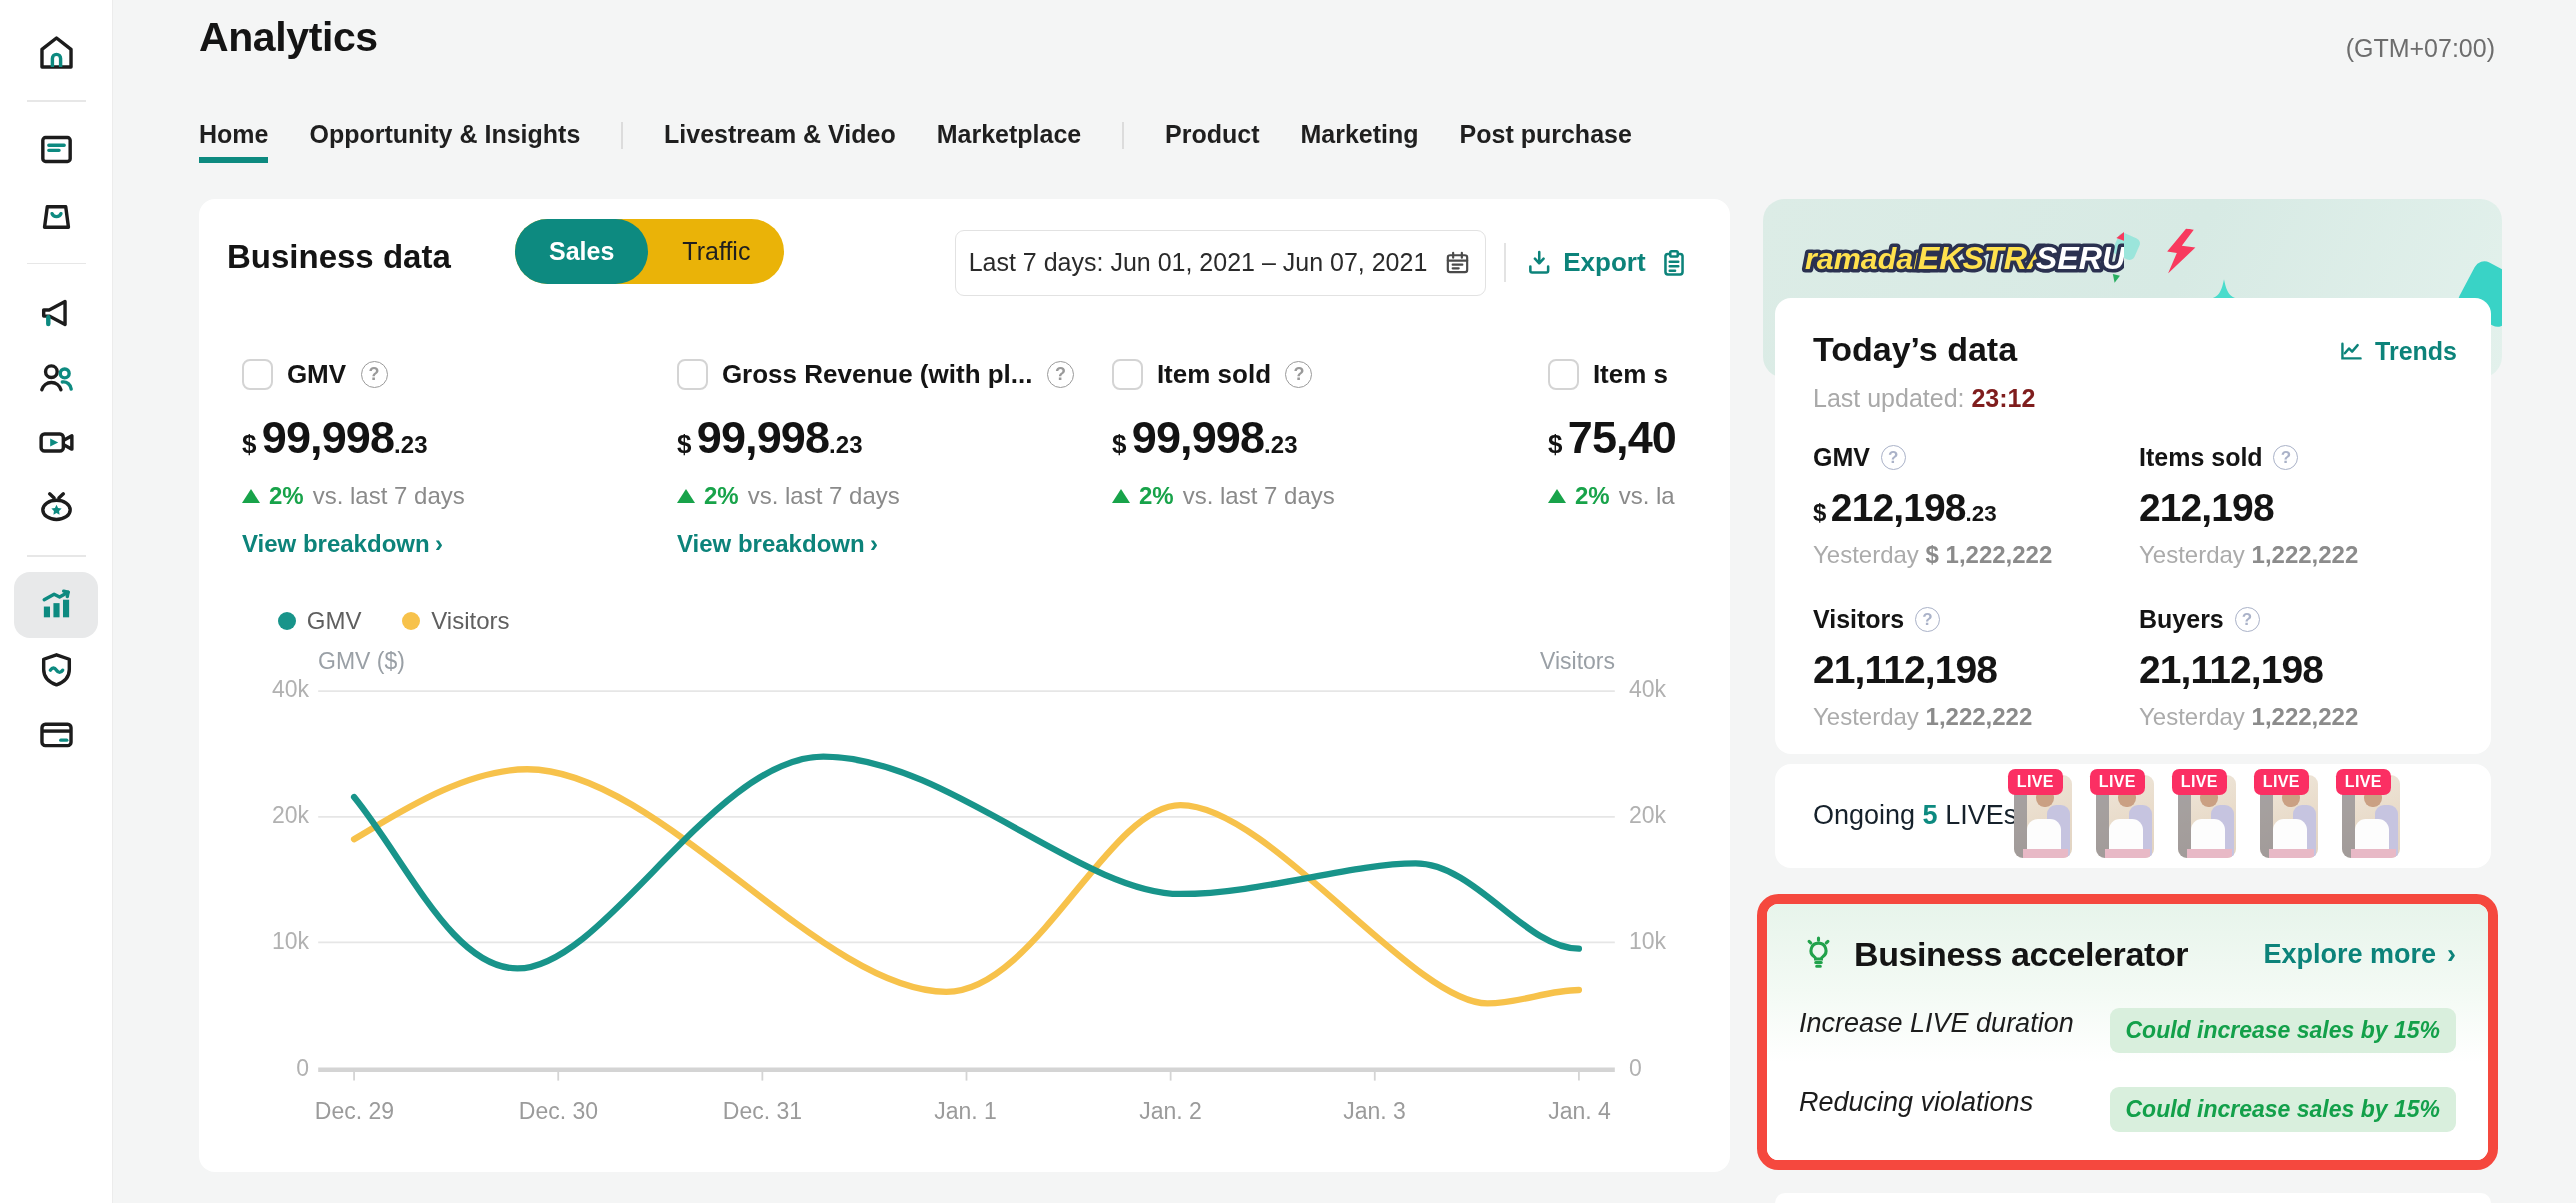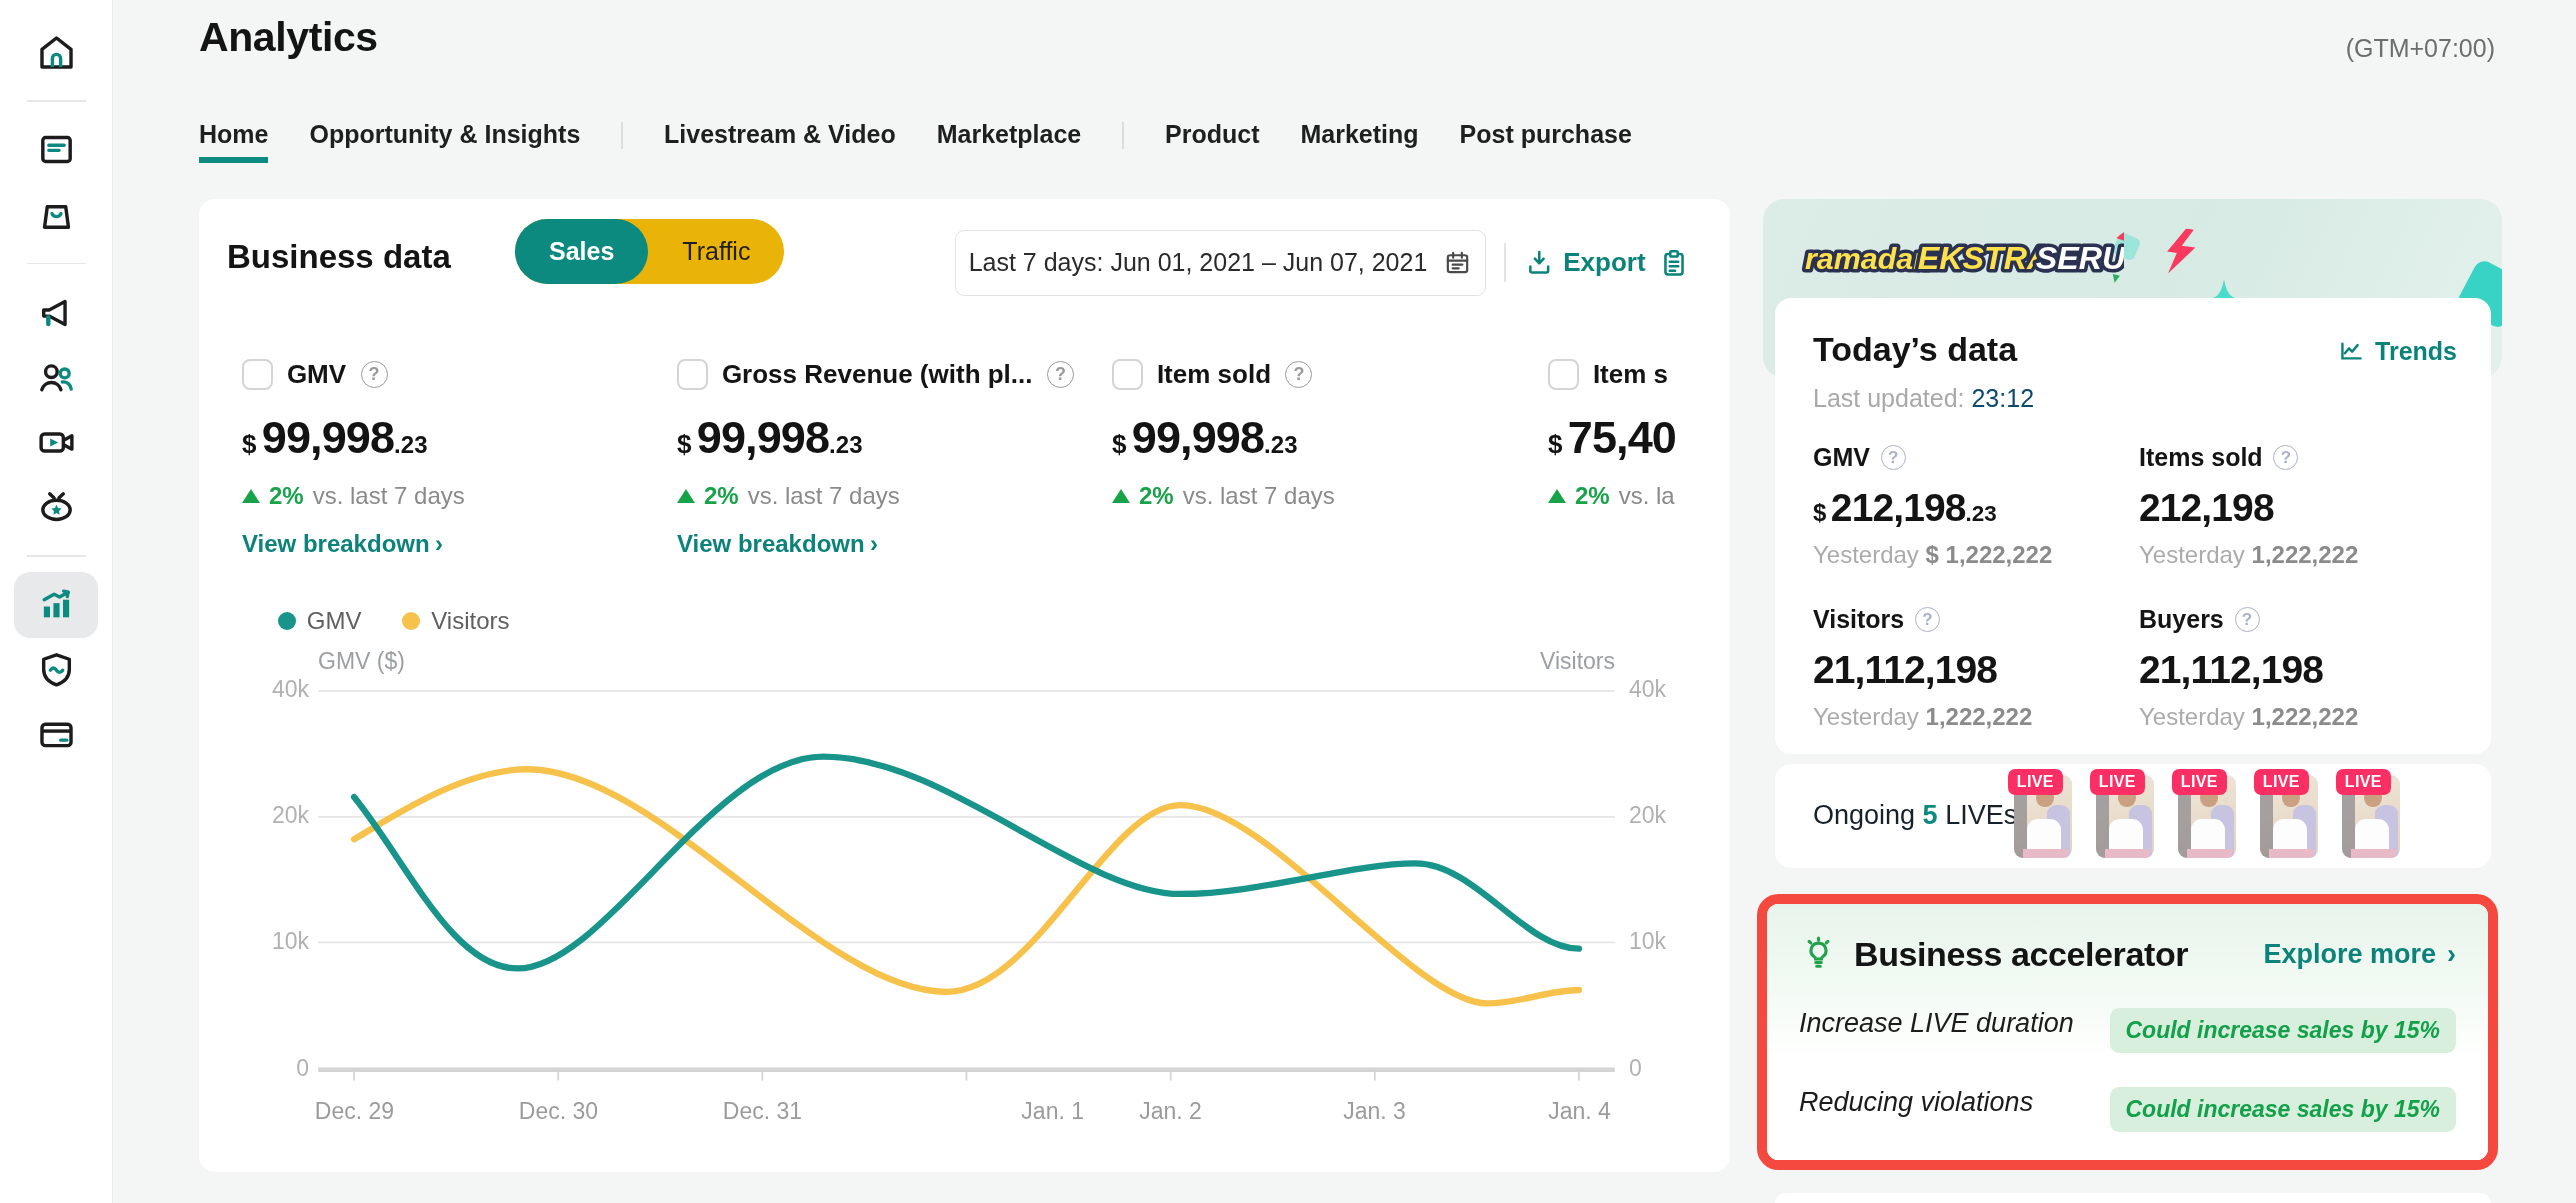--- a/index.html
+++ b/index.html
@@ -66,21 +66,21 @@
   .deco-star { position:absolute; left:436px; top:77px; }
   .deco-bolt { position:absolute; left:400px; top:29px; transform:rotate(8deg); }
   .deco-tri { position:absolute; right:-16px; top:68px; width:54px; height:54px; background:#39d3c6; border-radius:10.8px; transform:rotate(28deg); }
   .deco-chip { position:absolute; left:352px; top:36px; width:23px; height:23px; background:#8ce4d8; border-radius:5.4px; transform:rotate(24deg); opacity:.8; }
   .campaign-btn { position:absolute; right:57px; top:29px; height:54px; background:#0f8c82; border-radius:10.8px; display:flex; align-items:center; gap:12.6px; padding:0 21.5px; color:#fff; font-size:25px; font-weight:600; cursor:pointer; box-shadow:0 1.8px 5.4px rgba(0,0,0,.12); }
 
   .today-card { position:absolute; left:1775px; top:298px; width:716px; height:456px; background:#fff; border-radius:16px; }
   .today-title { position:absolute; left:38px; top:32px; font-size:34px; font-weight:700; }
   .trends-link { position:absolute; right:34px; top:39px; display:flex; align-items:center; gap:9px; color:#0c837a; font-size:25px; font-weight:600; cursor:pointer; }
   .last-upd { position:absolute; left:38px; top:86px; font-size:25px; color:#a9a9a9; }
-  .last-upd b { color:#0c4a6e; font-weight:400; }
+  .last-upd b { color:#7f1d1d; font-weight:700; }
   .stat { position:absolute; width:323px; }
   .s0 { left:38px; top:145px; } .s1 { left:364px; top:145px; }
   .s2 { left:38px; top:307px; } .s3 { left:364px; top:307px; }
   .s-head { display:flex; align-items:center; gap:10.8px; font-size:25px; font-weight:600; }
   .q-icon.blue { border-color:#aab2c8; color:#aab2c8; width:25px; height:25px; font-size:17px; }
   .s-value { margin-top:14.4px; display:flex; align-items:baseline; font-weight:700; }
   .s-cur { font-size:24px; margin-right:4.5px; }
   .s-int { font-size:39px; letter-spacing:-0.9px; }
   .s-dec { font-size:22.4px; }
   .s-yest { margin-top:10.8px; font-size:24px; color:#ababab; }
@@ -354,21 +354,21 @@
         <line x1="1177.5" y1="430" x2="1177.5" y2="442"></line>
       <line x1="1405" y1="430" x2="1405" y2="442"></line>
     </g>
     <path d="M40,173 C80,150 160,95 233,95 C380,95 560,343 700,343 C800,343 880,135 961,135 C1060,135 1220,356 1303,356 C1340,356 1370,341 1405,341" fill="none" stroke="#f7c24b" stroke-width="7" stroke-linecap="round"></path>
     <path d="M40,126 C100,200 150,317 222,317 C320,317 440,81 563,81 C700,81 850,234 961,234 C1050,234 1150,200 1223,200 C1290,200 1345,295 1405,295" fill="none" stroke="#18948a" stroke-width="7" stroke-linecap="round"></path>
   </svg>
 
   <div class="xtick" style="left:79px;">Dec. 29</div>
   <div class="xtick" style="left:283px;">Dec. 30</div>
   <div class="xtick" style="left:487px;">Dec. 31</div>
-  <div class="xtick" style="left:732px;text-align:right;">Jan. 1</div>
+  <div class="xtick" style="left:690px;">Jan. 1</div>
   <div class="xtick" style="left:895px;">Jan. 2</div>
   <div class="xtick" style="left:1099px;">Jan. 3</div>
   <div class="xtick" style="left:1304px;">Jan. 4</div>
 </section>
 
 <div class="banner">
   <div class="deco-blob"></div>
   <div class="deco-chip"></div>
   <svg class="deco-star" width="50" height="50" viewBox="-16 -16 32 32">
     <path d="M0,-14 C2,-4 4,-2 14,0 C4,2 2,4 0,14 C-2,4 -4,2 -14,0 C-4,-2 -2,-4 0,-14Z" fill="#4adccc"></path>

